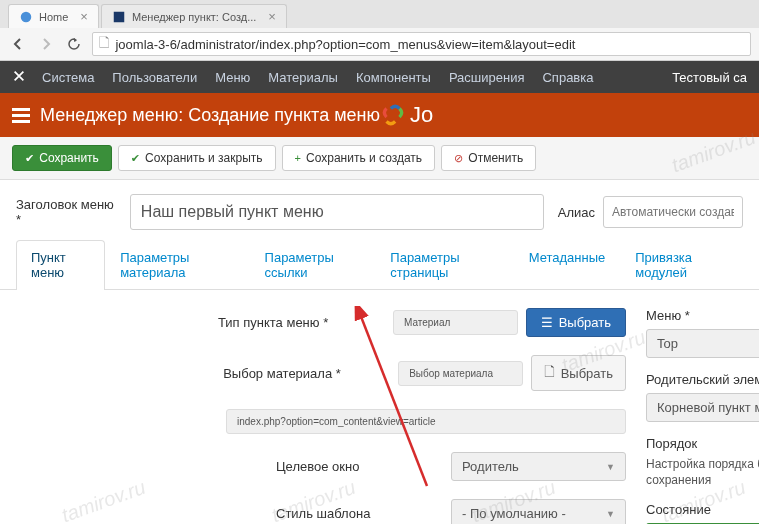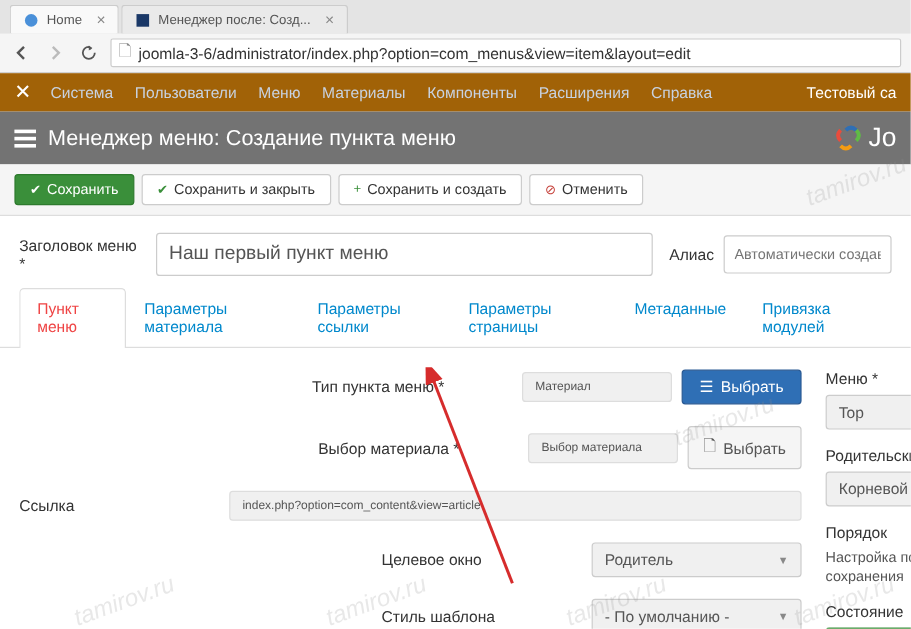--- a/index.html
+++ b/index.html
@@ -9,27 +9,27 @@
 .tabs-row { display: flex; align-items: center; height: 28px; padding-left: 8px; gap: 2px; background: #e4e4e4; }
 .tab { display: flex; align-items: center; gap: 6px; padding: 4px 10px; background: #f9f9f9; border: 1px solid #ccc; border-bottom: none; border-radius: 3px 3px 0 0; font-size: 11px; color: #555; height: 24px; margin-top: 4px; }
 .tab.inactive { background: #eaeaea; }
 .tab-close { color: #888; font-size: 13px; margin-left: 6px; cursor: pointer; }
 .favicon { width: 14px; height: 14px; display: inline-block; }
 .url-row { display: flex; align-items: center; height: 32px; padding: 0 8px; gap: 8px; }
 .nav-btn { width: 20px; height: 20px; display: flex; align-items: center; justify-content: center; color: #555; cursor: pointer; }
 .url-bar { flex: 1; display: flex; align-items: center; background: #fff; border: 1px solid #ccc; border-radius: 2px; height: 24px; padding: 0 6px; font-size: 13px; color: #333; }
 .url-bar .doc-icon { margin-right: 6px; color: #888; }
 
-.admin-topbar { background: #a16207; height: 32px; display: flex; align-items: center; padding: 0 12px; color: #e0e0e0; font-size: 13px; }
+.admin-topbar { background: #404040; height: 32px; display: flex; align-items: center; padding: 0 12px; color: #e0e0e0; font-size: 13px; }
 .admin-topbar .menu-items { display: flex; gap: 18px; margin-left: 16px; }
 .admin-topbar .menu-item { color: #c8d2e0; cursor: pointer; }
 .admin-topbar .test { margin-left: auto; color: #fff; }
 .joomla-j { color: #fff; font-weight: bold; font-size: 14px; }
 
-.page-header-bar { background: #737373; height: 44px; display: flex; align-items: center; padding: 0 12px; justify-content: space-between; }
+.page-header-bar { background: #c2410c; height: 44px; display: flex; align-items: center; padding: 0 12px; }
 .page-header-left { display: flex; align-items: center; gap: 10px; }
 .hamburger { display: flex; flex-direction: column; gap: 3px; }
 .hamburger span { width: 18px; height: 3px; background: #fff; }
 .page-title { color: #fff; font-size: 18px; font-weight: normal; }
 .joomla-logo { display: flex; align-items: center; gap: 4px; color: #fff; font-size: 22px; }
 .joomla-logo svg { width: 26px; height: 26px; }
 
 .toolbar { background: #f5f5f5; border-bottom: 1px solid #ddd; padding: 8px 12px; display: flex; gap: 6px; }
 .toolbar-btn { display: inline-flex; align-items: center; gap: 5px; padding: 5px 12px; font-size: 12px; border: 1px solid #ccc; border-radius: 3px; background: #fff; cursor: pointer; color: #333; }
 .toolbar-btn.primary { background: #3a8f3a; border-color: #2d7a2d; color: #fff; }
@@ -38,31 +38,31 @@
 .toolbar-btn .icon.red { color: #c43c35; }
 
 .form-area { padding: 14px 16px 10px; display: flex; gap: 14px; align-items: center; }
 .form-label { font-size: 13px; color: #333; }
 .title-input { width: 440px; height: 36px; padding: 0 10px; font-size: 16px; color: #555; border: 1px solid #ccc; border-radius: 3px; }
 .alias-group { display: flex; align-items: center; gap: 8px; }
 .alias-input { width: 140px; height: 32px; padding: 0 8px; font-size: 12px; color: #999; border: 1px solid #ccc; border-radius: 3px; }
 
 .tabs-bar { display: flex; border-bottom: 1px solid #ddd; padding: 0 16px; }
 .tab-item { padding: 9px 14px; font-size: 13px; color: #08c; cursor: pointer; border: 1px solid transparent; border-bottom: none; }
-.tab-item.active { color: #ef4444; border-color: #ddd; border-radius: 4px 4px 0 0; background: #fff; margin-bottom: -1px; }
+.tab-item.active { color: #0c4a6e; border-color: #ddd; border-radius: 4px 4px 0 0; background: #fff; margin-bottom: -1px; }
 
 .content-wrap { display: flex; padding: 18px 16px; gap: 20px; }
 .left-col { flex: 0 0 610px; }
 .right-col { flex: 1; }
 
 .field-row { display: flex; align-items: center; margin-bottom: 18px; justify-content: flex-end; }
 .field-label { width: 175px; font-size: 13px; color: #333; }
 .field-control { display: flex; gap: 8px; align-items: center; }
 .readonly-box { background: #f0f0f0; border: 1px solid #ddd; padding: 6px 10px; font-size: 10px; color: #555; border-radius: 3px; min-width: 125px; }
-.readonly-long { width: 477px; }
+.readonly-long { width: 400px; }
 .select-box { display: flex; align-items: center; justify-content: space-between; background: #f0f0f0; border: 1px solid #ccc; padding: 6px 10px; font-size: 13px; color: #555; border-radius: 3px; min-width: 175px; cursor: pointer; }
 .select-box .caret { font-size: 9px; color: #888; }
 .btn-blue { background: #2f6fb5; color: #fff; border: 1px solid #2a5a94; padding: 6px 14px; font-size: 13px; border-radius: 3px; display: inline-flex; align-items: center; gap: 6px; cursor: pointer; }
 .btn-grey { background: #f5f5f5; color: #555; border: 1px solid #ccc; padding: 6px 12px; font-size: 13px; border-radius: 3px; display: inline-flex; align-items: center; gap: 6px; cursor: pointer; }
 
 .side-field { margin-bottom: 14px; }
 .side-label { font-size: 13px; color: #333; margin-bottom: 6px; }
 .side-select { width: 118px; }
 .small-text { font-size: 12px; color: #555; line-height: 1.3; }
 .badge-green { background: #3a8f3a; color: #fff; padding: 5px 14px; font-size: 13px; border-radius: 3px; display: inline-block; }
@@ -80,21 +80,21 @@
       <span class="favicon"><svg viewBox="0 0 16 16">
             <circle cx="8" cy="8" r="6" fill="#4a90d9"></circle>
           </svg></span>
       <span>Home</span>
       <span class="tab-close">×</span>
     </div>
     <div class="tab inactive">
       <span class="favicon"><svg viewBox="0 0 16 16">
             <rect x="2" y="2" width="12" height="12" fill="#1a3867"></rect>
           </svg></span>
-      <span>Менеджер после: Созд...</span>
+      <span>Менеджер пункт: Созд...</span>
       <span class="tab-close">×</span>
     </div>
   </div>
   <div class="url-row">
     <div class="nav-btn">
         <svg width="14" height="14" viewBox="0 0 14 14">
           <path d="M9 2 L4 7 L9 12" stroke="#555" stroke-width="2" fill="none"></path>
         </svg>
       </div>
     <div class="nav-btn">
@@ -206,21 +206,20 @@
       <div class="field-label">Выбор материала *</div>
       <div class="field-control">
         <div class="readonly-box">Выбор материала</div>
         <button class="btn-grey">
             <span>🗋</span>
             <span>Выбрать</span>
           </button>
       </div>
     </div>
     <div class="field-row">
-      <div class="field-label">Ссылка</div>
       <div class="field-control">
         <div class="readonly-box readonly-long">index.php?option=com_content&amp;view=article</div>
       </div>
     </div>
     <div class="field-row">
       <div class="field-label">Целевое окно</div>
       <div class="field-control">
         <div class="select-box">
             <span>Родитель</span>
             <span class="caret">▼</span>

